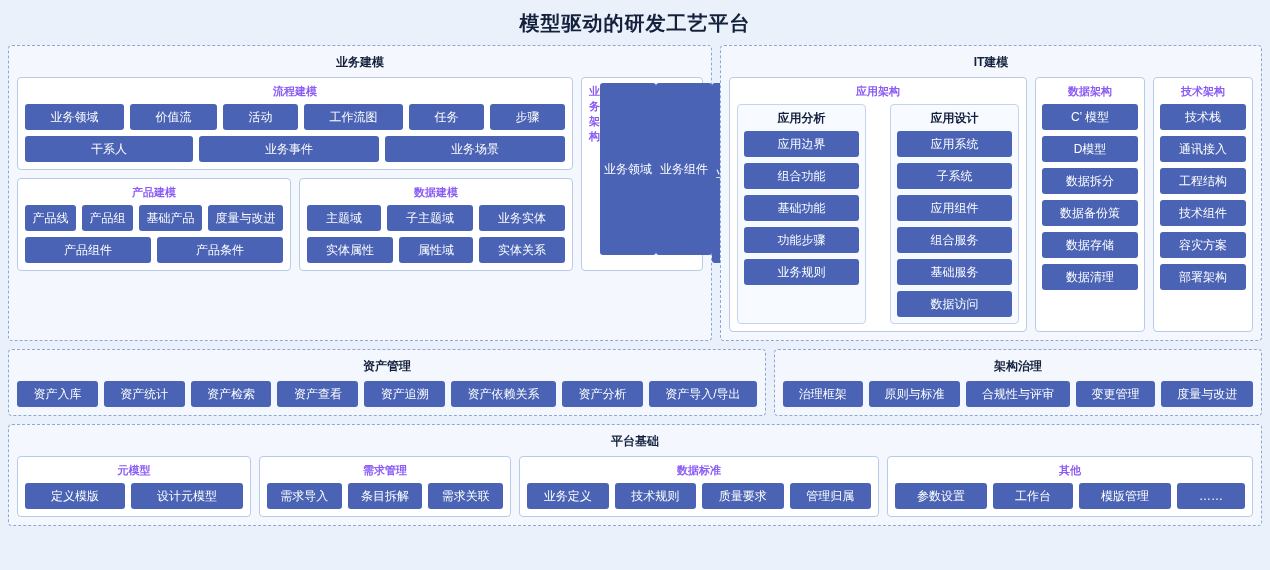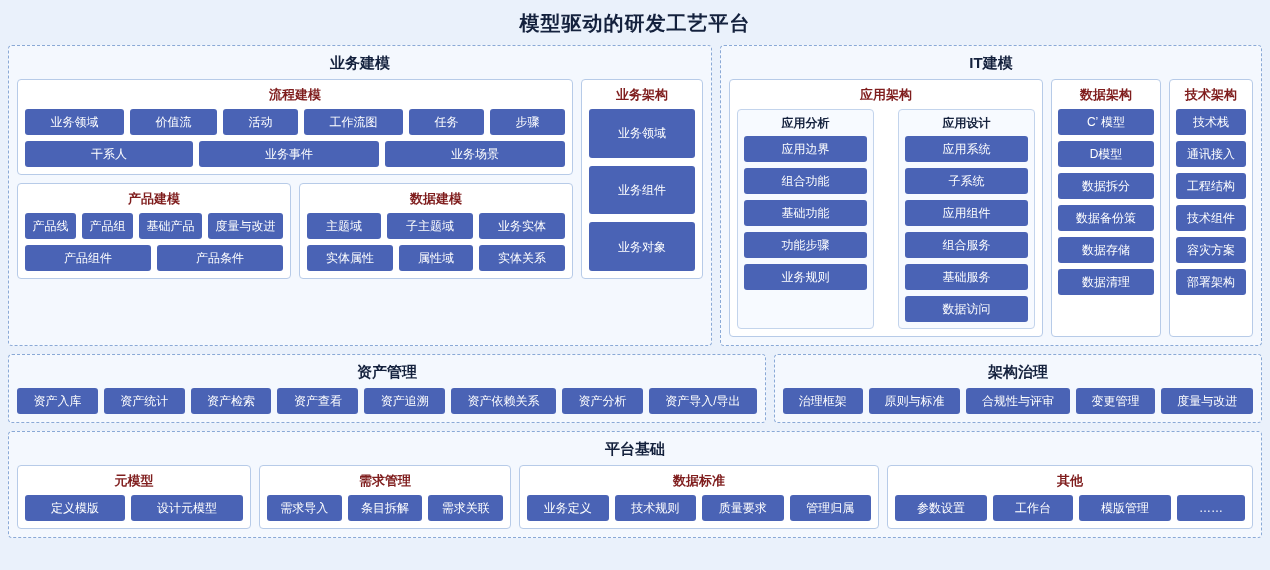--- a/index.html
+++ b/index.html
@@ -36,37 +36,37 @@
   }
   .panel {
     border: 1px dashed #8aa9d6;
     border-radius: 4px;
     background: #f4f8fe;
     box-sizing: border-box;
     padding: 6px 8px 8px 8px;
   }
   .panel-title {
     text-align: center;
-    font-size: 15px;
+    font-size: 12px;
     font-weight: bold;
     color: #14213d;
     padding: 2px 0 6px 0;
   }
   .sub-panel {
     border: 1px solid #b7cbe8;
     border-radius: 4px;
     background: #ffffff;
     box-sizing: border-box;
     padding: 5px 7px 7px 7px;
   }
   .sub-title {
     text-align: center;
-    font-size: 13px;
+    font-size: 11px;
     font-weight: bold;
-    color: #7f1d1d;
+    color: #8b5cf6;
     padding: 1px 0 5px 0;
   }
   .small-title {
     text-align: center;
     font-size: 12px;
     font-weight: bold;
     color: #14213d;
     padding: 1px 0 4px 0;
   }
   .chip {
@@ -98,21 +98,21 @@
   .biz-right { width: 122px; }
 
   .arch-col {
     border: 1px solid #b7cbe8;
     border-radius: 4px;
     background: #ffffff;
     padding: 5px 7px 7px 7px;
     box-sizing: border-box;
     height: 100%;
     display: flex;
-    flex-direction: column;
+    flex-direction: row;
   }
   .arch-col .chip {
     padding: 16px 4px;
     margin-bottom: 8px;
     flex: 1 1 auto;
     display: flex;
     align-items: center;
     justify-content: center;
   }
   .arch-col .chip:last-child { margin-bottom: 0; }
@@ -126,21 +126,21 @@
   .app-arch { flex: 1 1 auto; }
   .app-split { display: flex; gap: 24px; }
   .app-split > div { flex: 1 1 50%; }
   .vcol {
     display: flex;
     flex-direction: column;
     gap: 6px;
   }
   .vcol .chip { padding: 7px 4px; }
   .data-arch { width: 110px; }
-  .tech-arch { width: 84px; }
+  .tech-arch { width: 100px; }
   .col-panel {
     border: 1px solid #b7cbe8;
     border-radius: 4px;
     background: #ffffff;
     box-sizing: border-box;
     padding: 5px 6px 7px 6px;
   }
   .inner-white {
     border: 1px solid #c3d4ec;
     border-radius: 4px;

